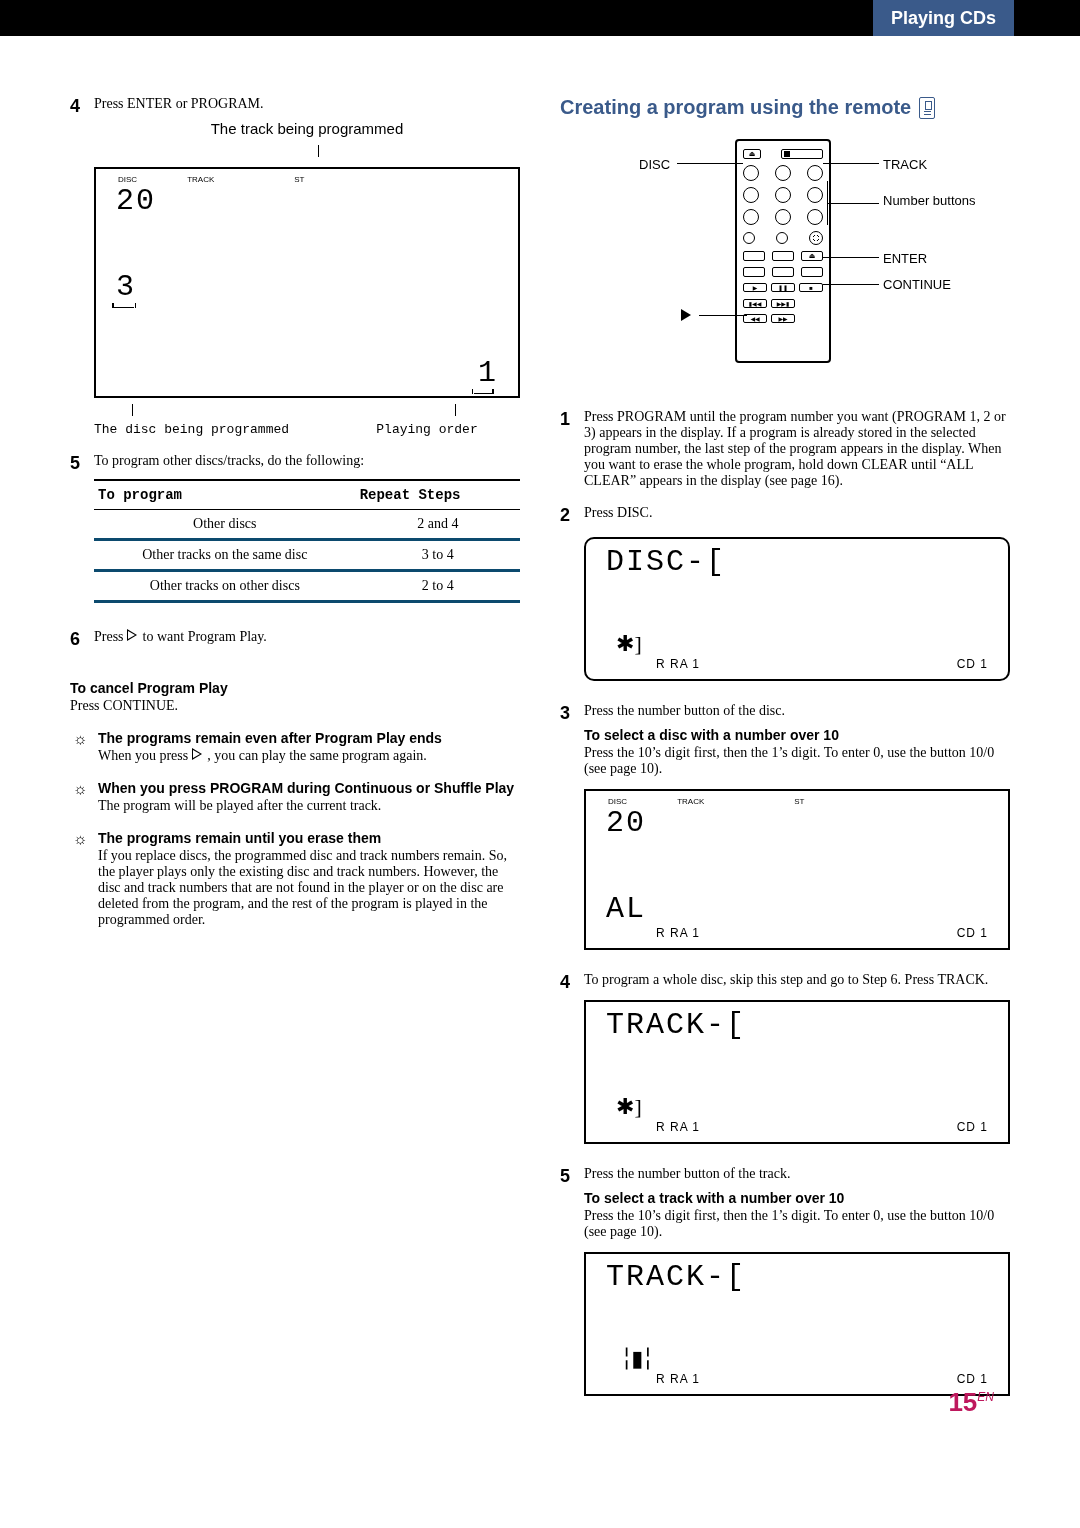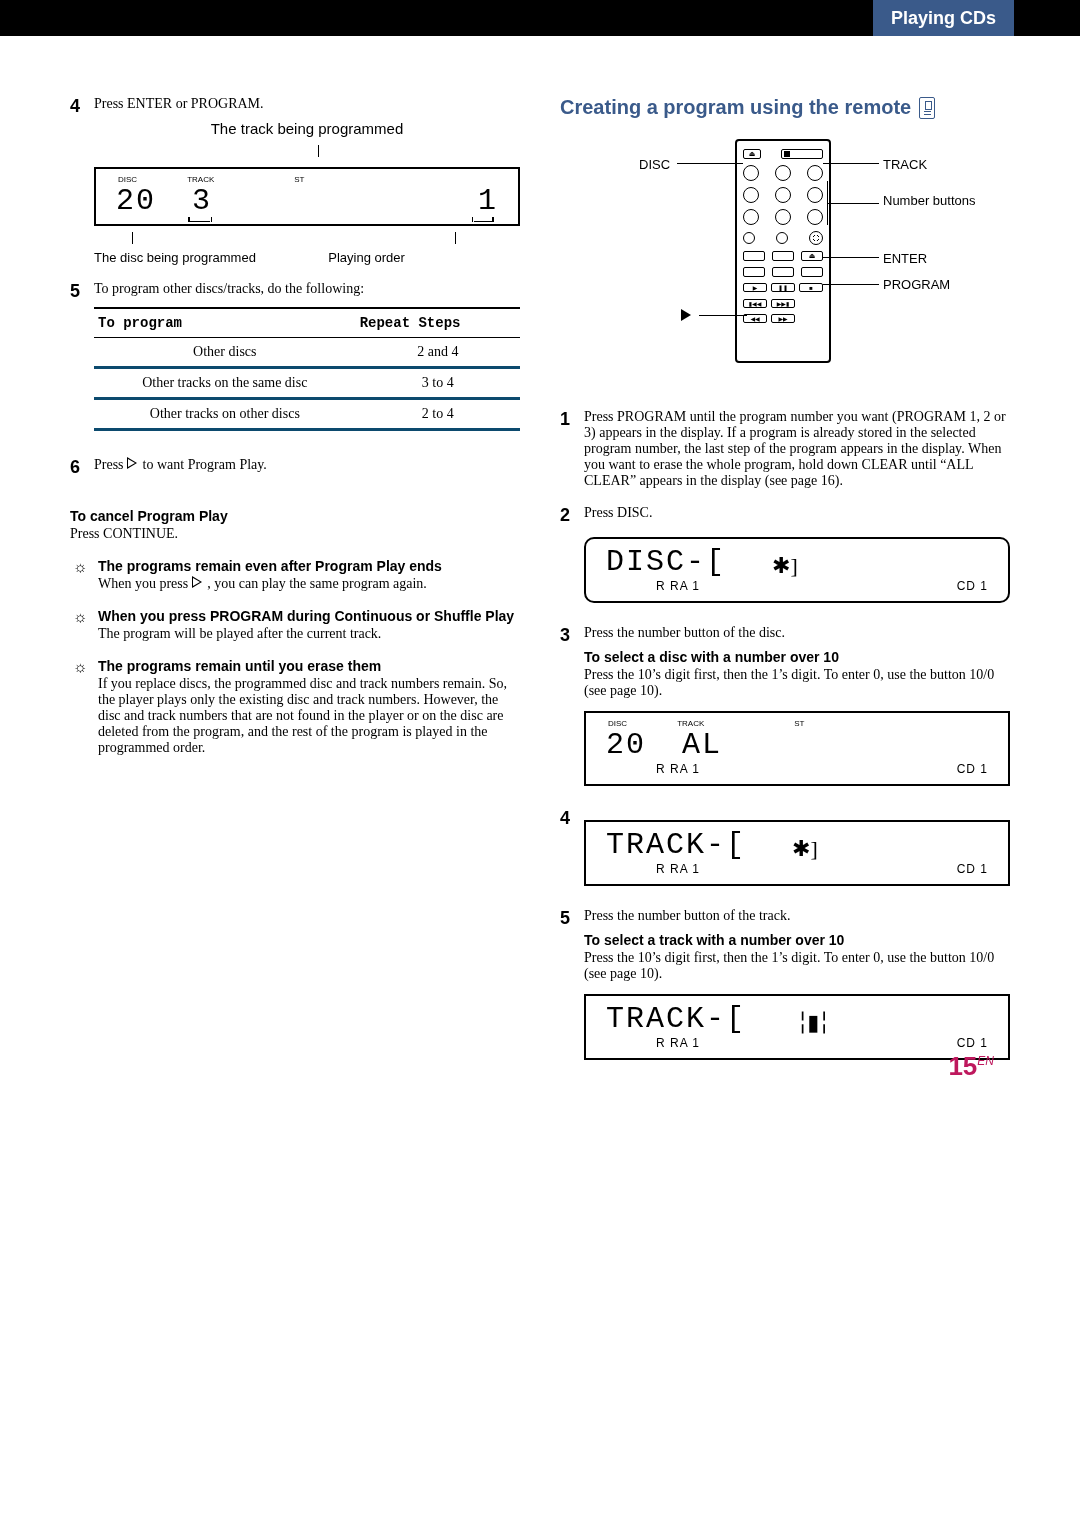--- a/index.html
+++ b/index.html
@@ -78,42 +78,44 @@
   }
   .display-small-labels {
     display: flex;
     font-family: Arial, sans-serif;
     font-size: 8px;
     gap: 50px;
     padding-left: 12px;
   }
   .lcd-row {
     display: flex;
-    align-items: flex-end;
-    gap: 36px;
+    align-items: flex-start;
+    gap: 52px;
     padding: 0 10px;
+    flex-direction: column;
   }
   .lcd-big {
     font-family: 'Courier New', monospace;
     font-size: 30px;
     letter-spacing: 2px;
   }
   .lcd-footer {
     font-family: Arial, sans-serif;
     font-size: 12px;
     letter-spacing: 1px;
     display: flex;
     justify-content: space-between;
     padding: 0 10px 2px 60px;
   }
   .annot-row {
     display: flex;
-    font-family: Liberation Sans, sans-serif;
+    font-family: Liberation Mono, monospace;
     font-size: 13px;
     margin-top: 6px;
+    gap: 48px;
   }
   table.program-table {
     width: 100%;
     border-collapse: collapse;
     margin: 10px 0;
   }
   table.program-table th {
     text-align: left;
     font-family: Liberation Mono, monospace;
     font-weight: bold;
@@ -371,21 +373,21 @@
       <span>Creating a program using the remote</span>
       <span class="remote-icon"></span>
     </div>
 
     <div class="remote-box" style="height:240px;">
 
       <span class="rb-label" style="left:34px;top:18px;">DISC</span>
       <span class="rb-label" style="left:278px;top:18px;">TRACK</span>
       <span class="rb-label" style="left:278px;top:54px;line-height:1.2;">Number buttons</span>
       <span class="rb-label" style="left:278px;top:112px;">ENTER</span>
-      <span class="rb-label" style="left:278px;top:138px;">PROGRAM</span>
+      <span class="rb-label" style="left:278px;top:138px;">CONTINUE</span>
       <span class="rb-label" style="left:74px;top:170px;"><span class="play-tri"></span></span>
 
       <div class="rb-line" style="left:72px;top:24px;width:66px;height:1px;"></div>
       <div class="rb-line" style="left:218px;top:24px;width:56px;height:1px;"></div>
       <div class="rb-line" style="left:222px;top:64px;width:52px;height:1px;"></div>
       <div class="rb-line" style="left:222px;top:42px;width:1px;height:44px;"></div>
       <div class="rb-line" style="left:218px;top:118px;width:56px;height:1px;"></div>
       <div class="rb-line" style="left:218px;top:145px;width:56px;height:1px;"></div>
       <div class="rb-line" style="left:94px;top:176px;width:48px;height:1px;"></div>
 
@@ -483,20 +485,21 @@
             <span>R  RA    1</span>
             <span>CD 1</span>
           </div>
         </div>
       </div>
     </div>
 
     <div class="step-row" style="margin-top:16px;">
       <div class="step-num">4</div>
       <div class="step-body">
+        <div>To program a whole disc, skip this step and go to Step 6. Press TRACK.</div>
         <div class="display-box" style="margin-top:12px;">
           <div class="lcd-row">
             <span class="lcd-big">TRACK-[</span>
             <span style="margin-left:10px;font-size:22px;">✱]</span>
           </div>
           <div class="lcd-footer">
             <span>R  RA    1</span>
             <span>CD 1</span>
           </div>
         </div>

